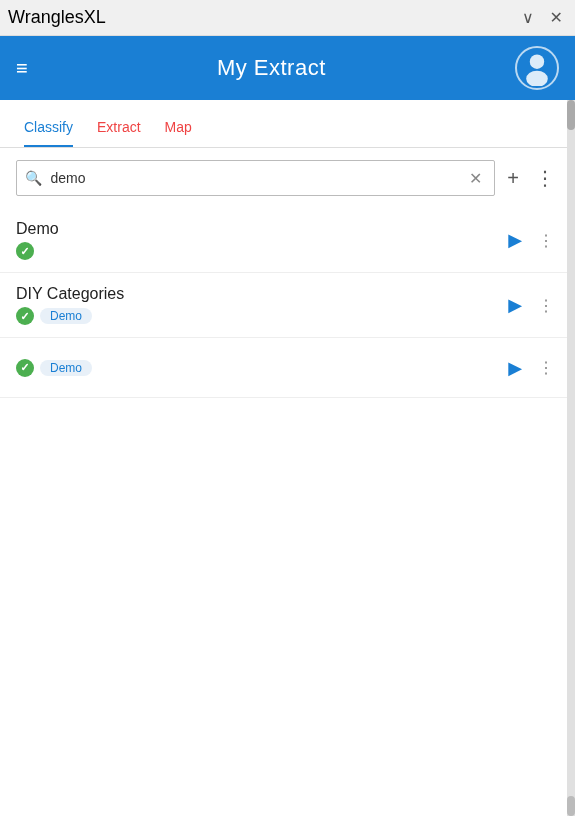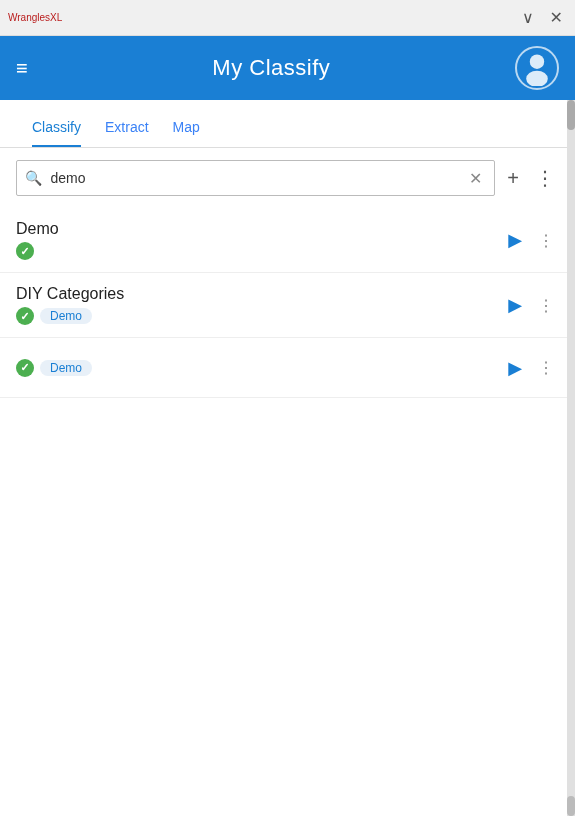--- a/index.html
+++ b/index.html
@@ -16,22 +16,22 @@
     .title-bar {
       display: flex;
       align-items: center;
       justify-content: space-between;
       background: #f0f0f0;
       padding: 0 8px;
       height: 36px;
       border-bottom: 1px solid #ddd;
     }
     .title-bar-title {
-      font-size: 10px;
-      color: #b91c1c;
+      font-size: 18px;
+      color: #000000;
     }
     .title-bar-controls {
       display: flex;
       gap: 8px;
       align-items: center;
     }
     .title-bar-btn {
       background: none;
       border: none;
       cursor: pointer;
@@ -81,30 +81,30 @@
       background: white;
       height: calc(816px - 36px - 64px);
       overflow: hidden;
       position: relative;
     }
 
     
     .tabs {
       display: flex;
       align-items: flex-end;
-      padding: 0 32px;
+      padding: 0 24px;
       border-bottom: 1px solid #ddd;
       height: 48px;
       gap: 24px;
     }
     .tab {
       padding: 8px 0 10px;
       font-size: 14px;
       cursor: pointer;
-      color: #3b82f6;
+      color: #ef4444;
       border-bottom: 2px solid transparent;
       position: relative;
     }
     .tab.active {
       color: #1a7fd4;
       border-bottom: 2px solid #1a7fd4;
       font-weight: 500;
     }
     .search-icon {
       color: #555;
@@ -256,21 +256,21 @@
 <div class="title-bar">
   <span class="title-bar-title">WranglesXL</span>
   <div class="title-bar-controls">
     <button class="title-bar-btn">∨</button>
     <button class="title-bar-btn">✕</button>
   </div>
 </div>
 
 <div class="header">
   <span class="hamburger-icon">≡</span>
-  <span class="header-title">My Classify</span>
+  <span class="header-title">My Extract</span>
   <div class="avatar">
     <svg viewBox="0 0 40 40" xmlns="http://www.w3.org/2000/svg">
 
       <circle cx="20" cy="13" r="8" fill="white" opacity="0.85"></circle>
 
       <ellipse cx="20" cy="32" rx="12" ry="9" fill="white" opacity="0.85"></ellipse>
     </svg>
   </div>
 </div>
 

